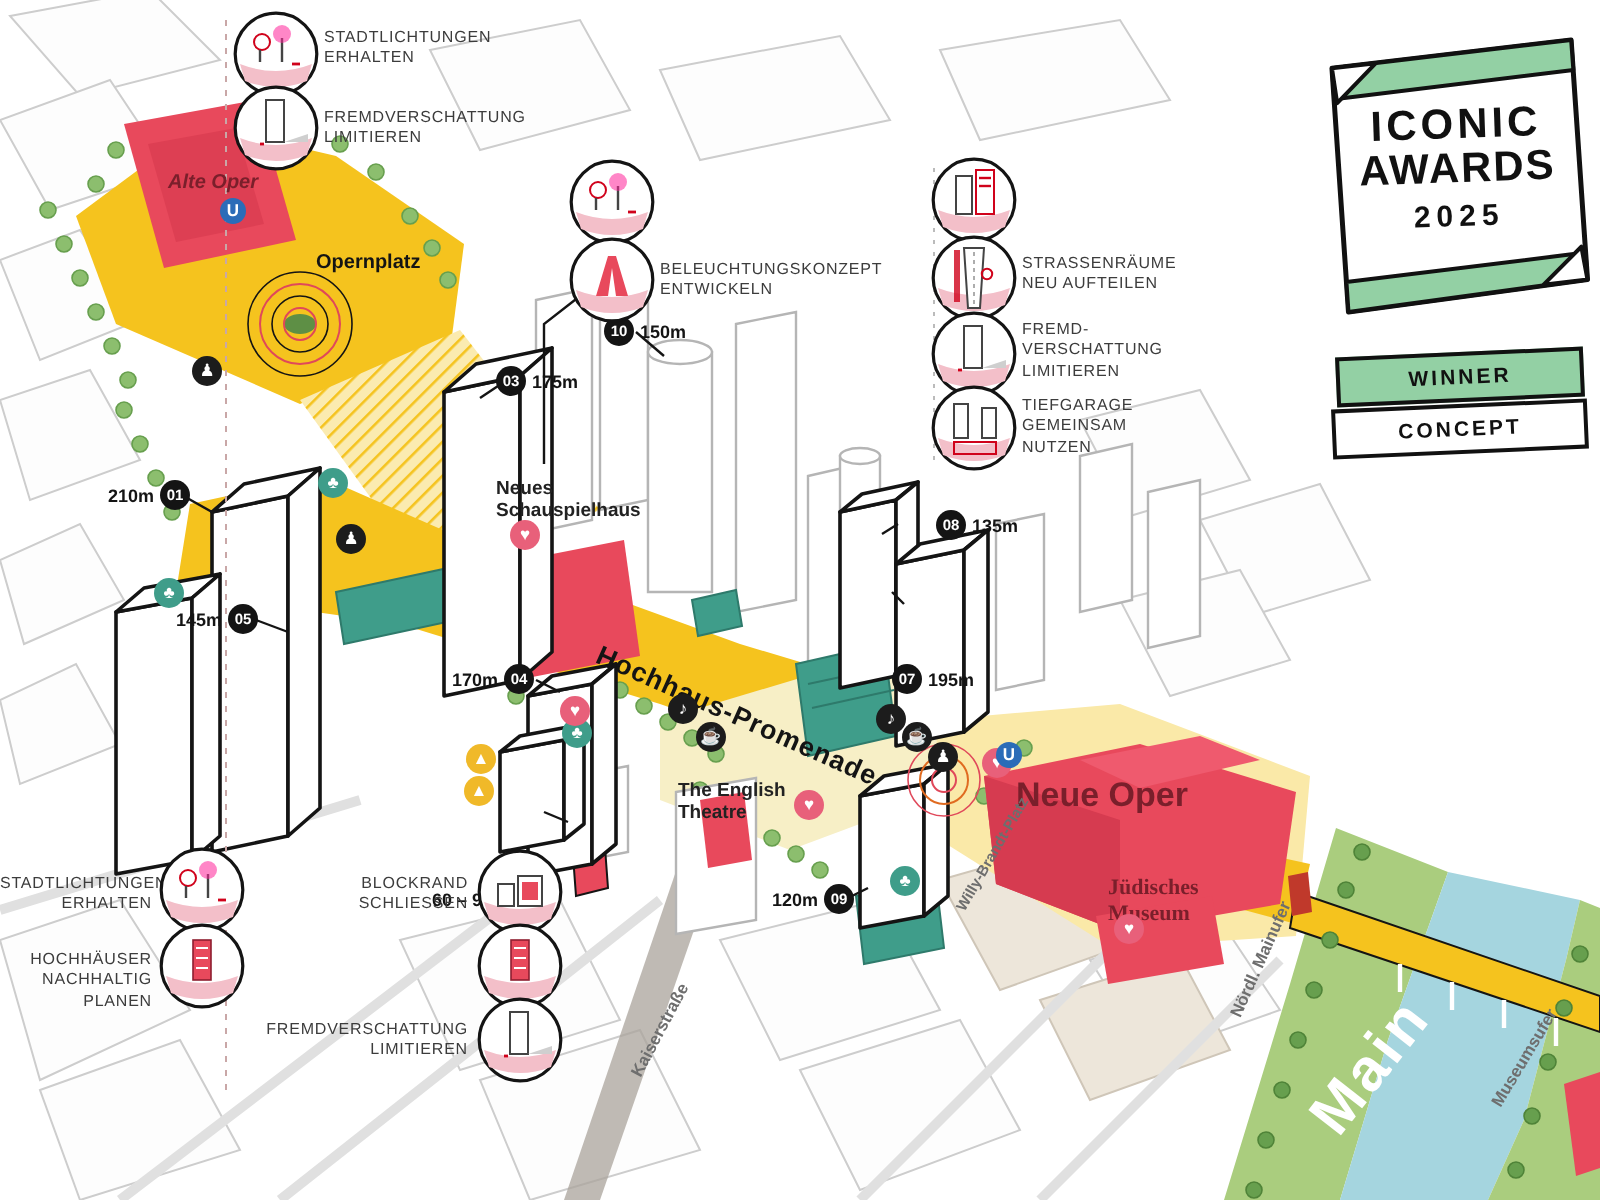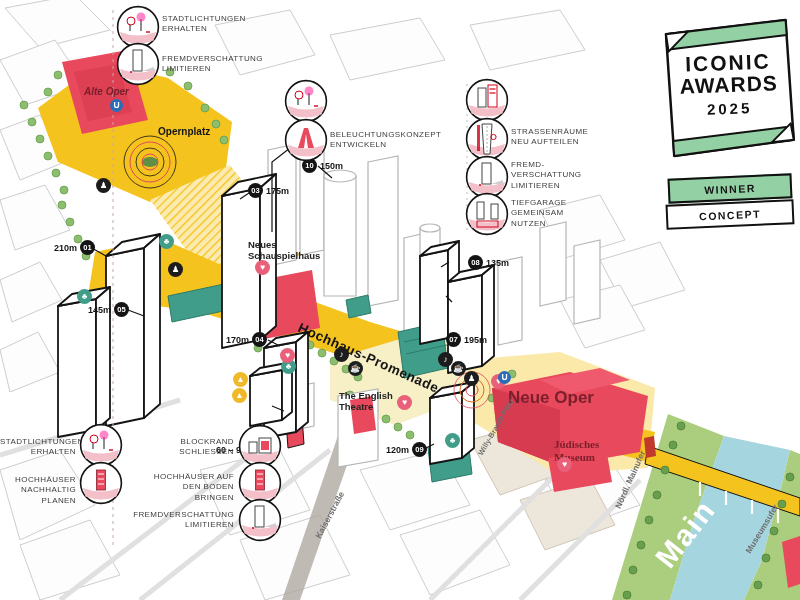--- a/index.html
+++ b/index.html
@@ -434,22 +434,20 @@
   <div class="anno-label right-align" style="left:0px;top:475px;width:76px;">HOCHHÄUSER
 NACHHALTIG PLANEN</div>
   <svg class="callout-circle" style="left:79px;top:461px;">
       <use href="#ic-redtower" width="44" height="44"></use>
     </svg>
   <div class="anno-label right-align" style="left:148px;top:437px;width:86px;">BLOCKRAND
 SCHLIESSEN</div>
   <svg class="callout-circle" style="left:238px;top:424px;">
       <use href="#ic-block" width="44" height="44"></use>
     </svg>
-  <div class="anno-label right-align" style="left:148px;top:472px;width:86px;">HOCHHÄUSER AUF
-DEN BODEN BRINGEN</div>
   <svg class="callout-circle" style="left:238px;top:461px;">
       <use href="#ic-redtower" width="44" height="44"></use>
     </svg>
   <div class="anno-label right-align" style="left:126px;top:510px;width:108px;">FREMDVERSCHATTUNG
 LIMITIEREN</div>
   <svg class="callout-circle" style="left:238px;top:498px;">
       <use href="#ic-tower" width="44" height="44"></use>
     </svg>
 
   <div class="dot black" style="left:96px;top:178px;">♟</div>

